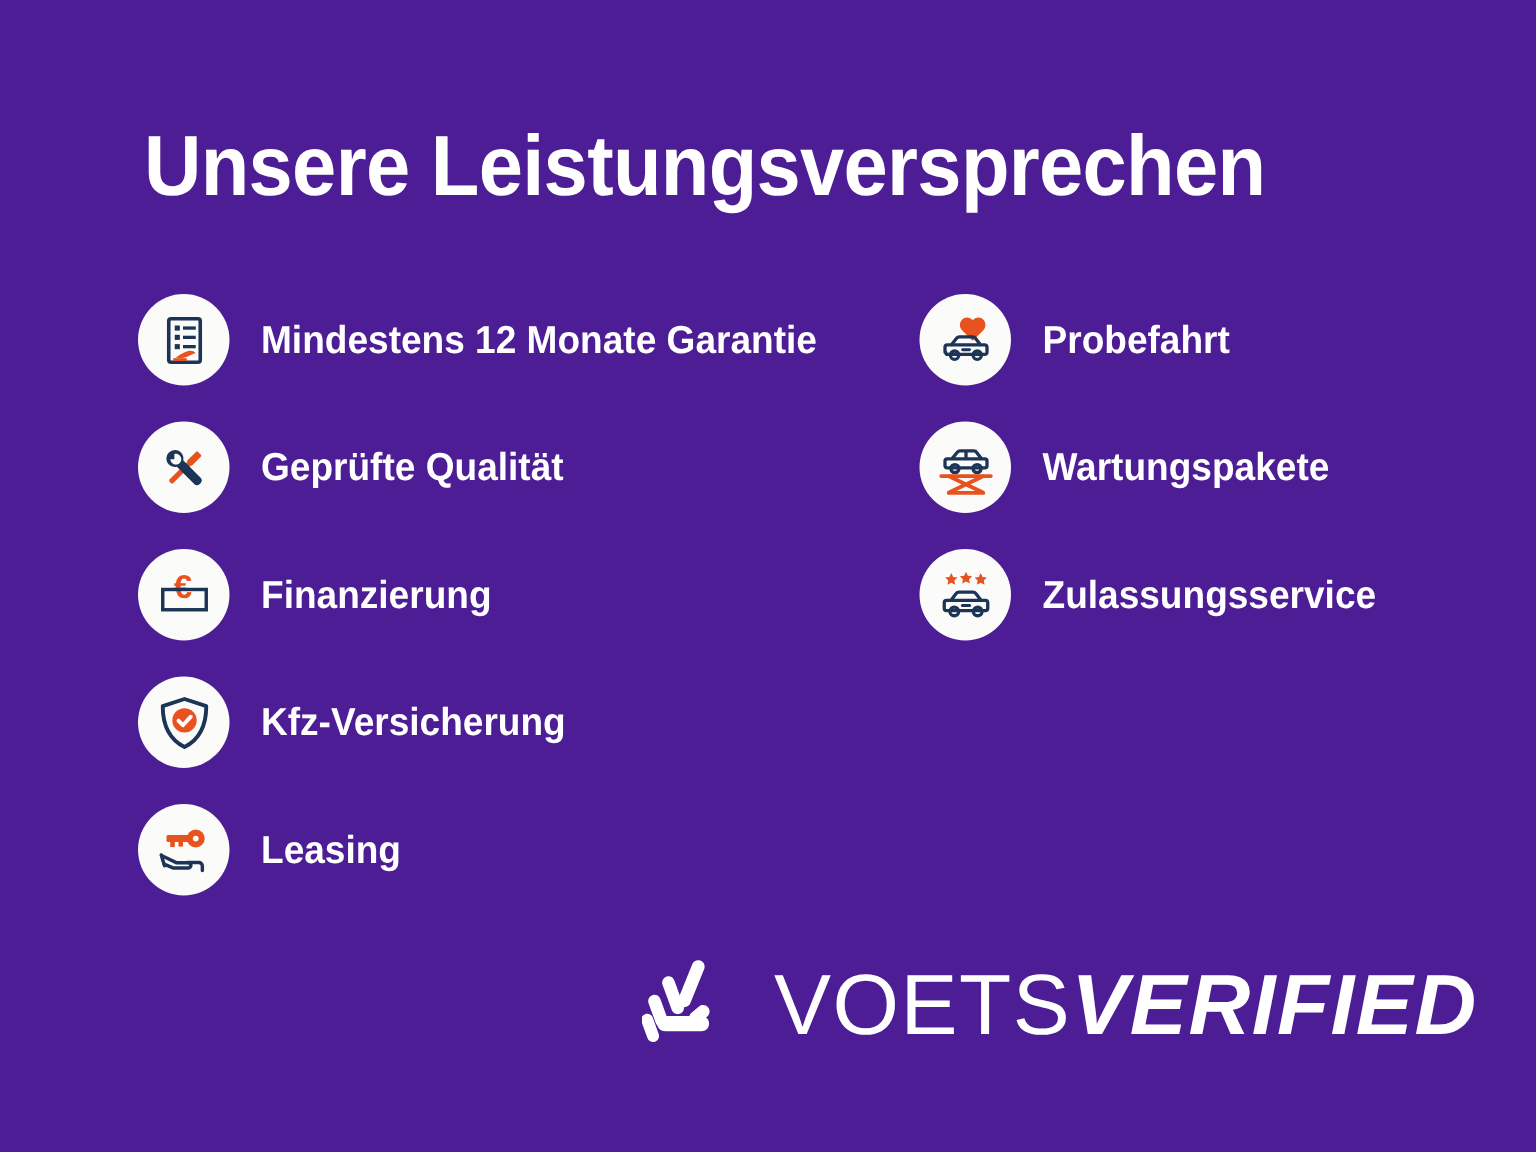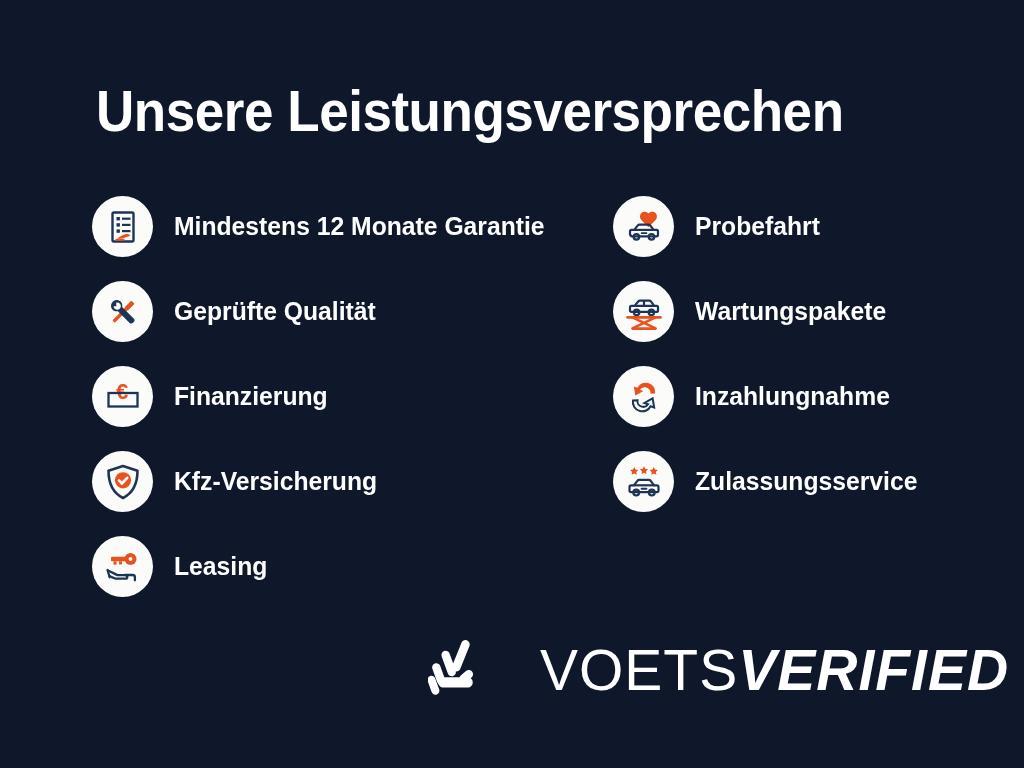--- a/index.html
+++ b/index.html
@@ -11,21 +11,21 @@
     height: 768px;
     background: #1c3557;
     font-family: "Liberation Sans", sans-serif;
     overflow: hidden;
     position: relative;
   }
   #page {
     position: relative;
     width: 1024px;
     height: 768px;
-    background: #0f172a;
+    background: #4c1d95;
   }
   .headline {
     position: absolute;
     left: 96px;
     top: 78px;
     font-size: 57px;
     line-height: 66px;
     font-weight: 700;
     color: #ffffff;
     letter-spacing: -0.5px;
@@ -90,21 +90,21 @@
     flex: 0 0 62px;
   }
   .logo-text {
     margin-left: 26px;
     font-size: 57px;
     line-height: 62px;
     color: #ffffff;
     letter-spacing: 1px;
     white-space: nowrap;
   }
-  .logo-text .light { font-weight: 300; margin-left: 24px; }
+  .logo-text .light { font-weight: 300; }
   .logo-text .bold { font-weight: 700; font-style: italic; }
 </style>
 </head>
 <body>
 
 <div id="page">
 
   <div class="headline">Unsere Leistungsversprechen</div>
 
   <div class="columns">
@@ -215,29 +215,20 @@
             <g stroke="#e8521f" stroke-width="2.6" stroke-linecap="round" fill="none">
               <path d="M5.5 27.4 h33"></path>
               <path d="M11 27.6 L33 38.2 M33 27.6 L11 38.2"></path>
               <path d="M10.5 38.6 h23"></path>
             </g>
           </svg>
         </div>
         <div class="feature-label">Wartungspakete</div>
       </div>
 
-      <div class="feature">
-        <div class="badge">
-          <svg width="44" height="44" viewBox="0 0 44 44">
-            <path d="M33 18.6 c0.9 -4.6 -2 -9.3 -6.8 -10.6 c-4.4 -1.2 -8.9 0.9 -10.8 4.7 l-3.6 -1.2 l1.6 9.1 l8.1 -4.6 l-3.6 -1.2 c1.3 -2 3.9 -3.1 6.4 -2.4 c2.9 0.8 4.7 3.6 4.2 6.4 z" fill="#e8521f"></path>
-            <path d="M11 25.4 c-0.9 4.6 2 9.3 6.8 10.6 c4.4 1.2 8.9 -0.9 10.8 -4.7 l3.6 1.2 l-1.6 -9.1 l-8.1 4.6 l3.6 1.2 c-1.3 2 -3.9 3.1 -6.4 2.4 c-2.9 -0.8 -4.7 -3.6 -4.2 -6.4 z" fill="none" stroke="#1c3557" stroke-width="2"></path>
-          </svg>
-        </div>
-        <div class="feature-label">Inzahlungnahme</div>
-      </div>
 
       <div class="feature">
         <div class="badge">
           <svg width="44" height="44" viewBox="0 0 44 44">
             <g fill="#e8521f">
               <path d="M12.2 7 l1.25 2.6 l2.85 0.4 l-2.05 2 l0.5 2.85 l-2.55 -1.35 l-2.55 1.35 l0.5 -2.85 l-2.05 -2 l2.85 -0.4 z"></path>
               <path d="M22 6.2 l1.25 2.6 l2.85 0.4 l-2.05 2 l0.5 2.85 l-2.55 -1.35 l-2.55 1.35 l0.5 -2.85 l-2.05 -2 l2.85 -0.4 z"></path>
               <path d="M31.8 7 l1.25 2.6 l2.85 0.4 l-2.05 2 l0.5 2.85 l-2.55 -1.35 l-2.55 1.35 l0.5 -2.85 l-2.05 -2 l2.85 -0.4 z"></path>
             </g>
             <g fill="none" stroke="#1c3557" stroke-width="2.2" stroke-linejoin="round">

